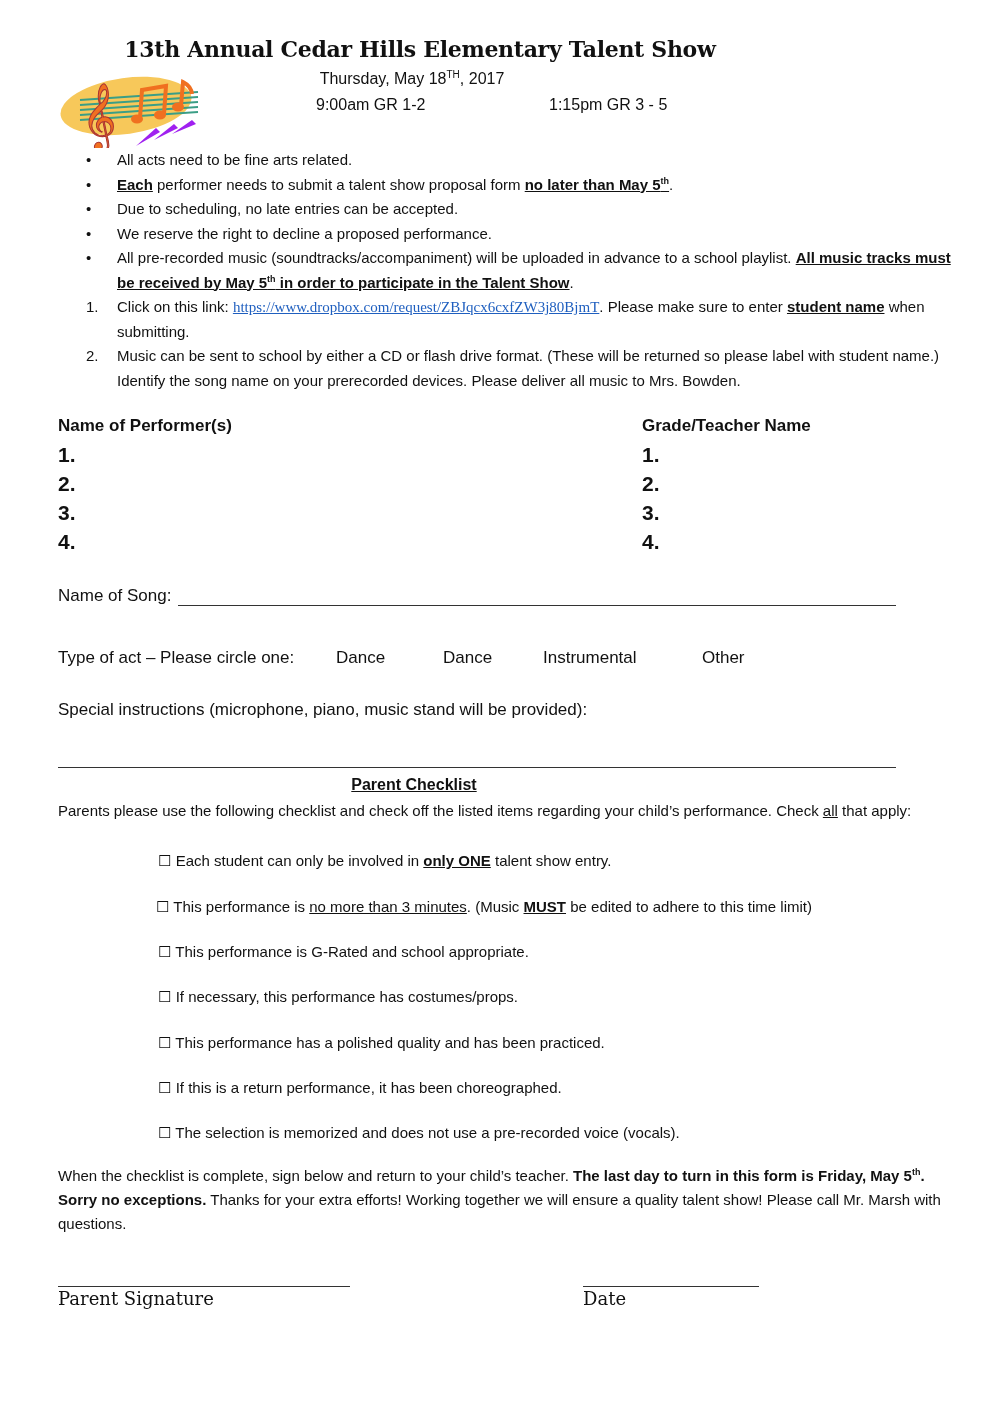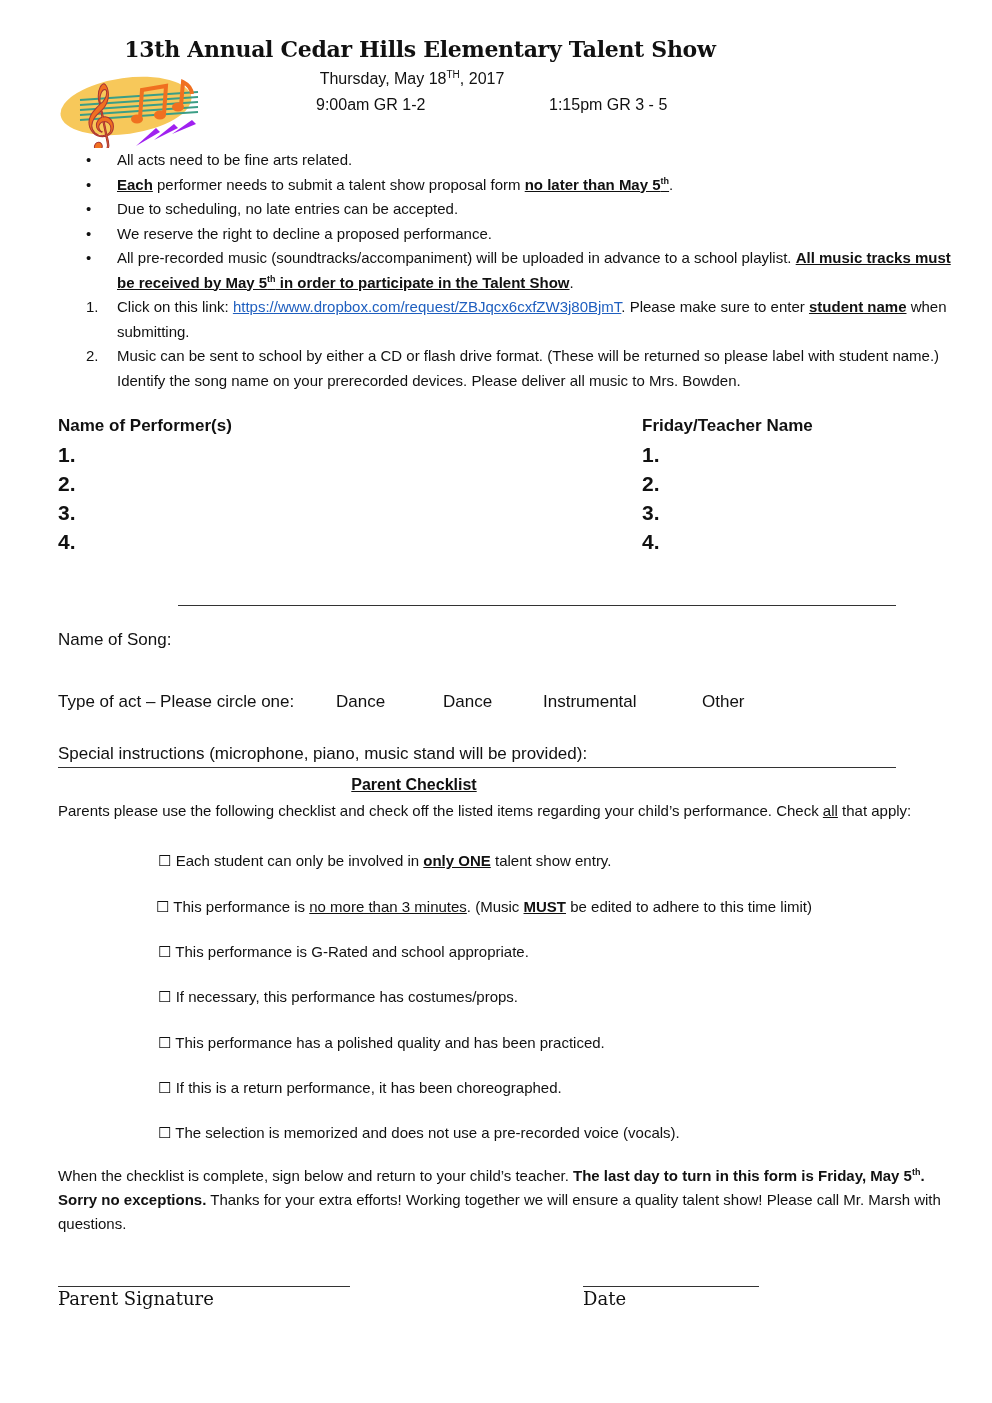--- a/index.html
+++ b/index.html
@@ -12,24 +12,24 @@
   .time2 { left: 549px; top: 96px; font-size: 16px; }
   .logo { left: 58px; top: 70px; width: 145px; height: 78px; }
   .body-text { font-size: 15px; line-height: 24.5px; }
   .bullets { left: 86px; top: 148px; width: 870px; }
   .bl { display: flex; }
   .bl .mk { width: 31px; flex: none; }
   .bl .tx { flex: 1; }
   .u { text-decoration: underline; }
   .b { font-weight: bold; }
   sup { font-size: 9px; line-height: 0; }
-  .link { color: #1f5fbf; text-decoration: underline; }
+  .link { color: #1f5fbf; text-decoration: underline; font-family: Liberation Serif, serif; }
   .perf-h { top: 416px; font-size: 17px; font-weight: bold; }
   .num { font-size: 21px; font-weight: bold; line-height: 29px; }
-  .field { font-size: 17px; margin-top: 44px; }
+  .field { font-size: 17px; }
   .hr { height: 1px; background: #333; }
   .checkhead { left: 0; width: 828px; top: 776px; text-align: center; font-weight: bold; text-decoration: underline; font-size: 16px; }
   .chk { font-size: 15px; }
   .sig { font-family: "DejaVu Serif", serif; font-size: 18px; }
 </style>
 </head>
 <body>
 
 <div class="abs title">13th Annual Cedar Hills Elementary Talent Show</div>
 <div class="abs date"><span>Thursday, May 18</span><sup>TH</sup><span>, 2017</span></div>
@@ -85,21 +85,21 @@
       <span class="mk">1.</span>
       <span class="tx"><span>Click on this link:  </span><a class="link">https://www.dropbox.com/request/ZBJqcx6cxfZW3j80BjmT</a><span>.  Please make sure to enter </span><span class="b u">student name</span><span> when submitting.</span></span>
     </div>
   <div class="bl">
       <span class="mk">2.</span>
       <span class="tx">Music can be sent to school by either a CD or flash drive format. (These will be returned so please label with student name.)  Identify the song name on your prerecorded devices.  Please deliver all music to Mrs. Bowden.</span>
     </div>
 </div>
 
 <div class="abs perf-h" style="left:58px">Name of Performer(s)</div>
-<div class="abs perf-h" style="left:642px">Friday/Teacher Name</div>
+<div class="abs perf-h" style="left:642px">Grade/Teacher Name</div>
 <div class="abs num" style="left:58px;top:440px">
   <div>1.</div>
   <div>2.</div>
   <div>3.</div>
   <div>4.</div>
 </div>
 <div class="abs num" style="left:642px;top:440px">
   <div>1.</div>
   <div>2.</div>
   <div>3.</div>

